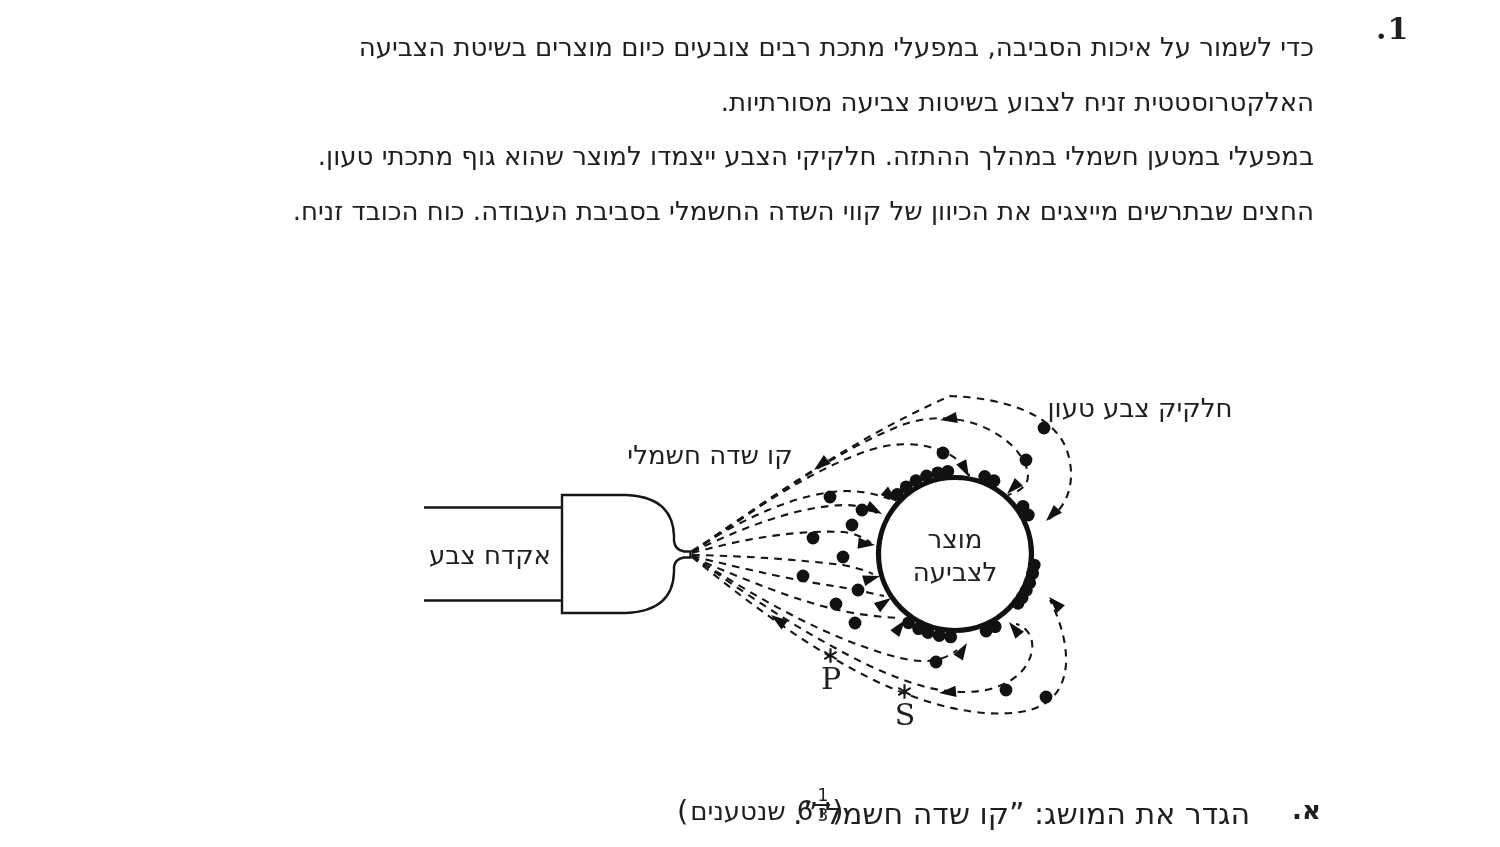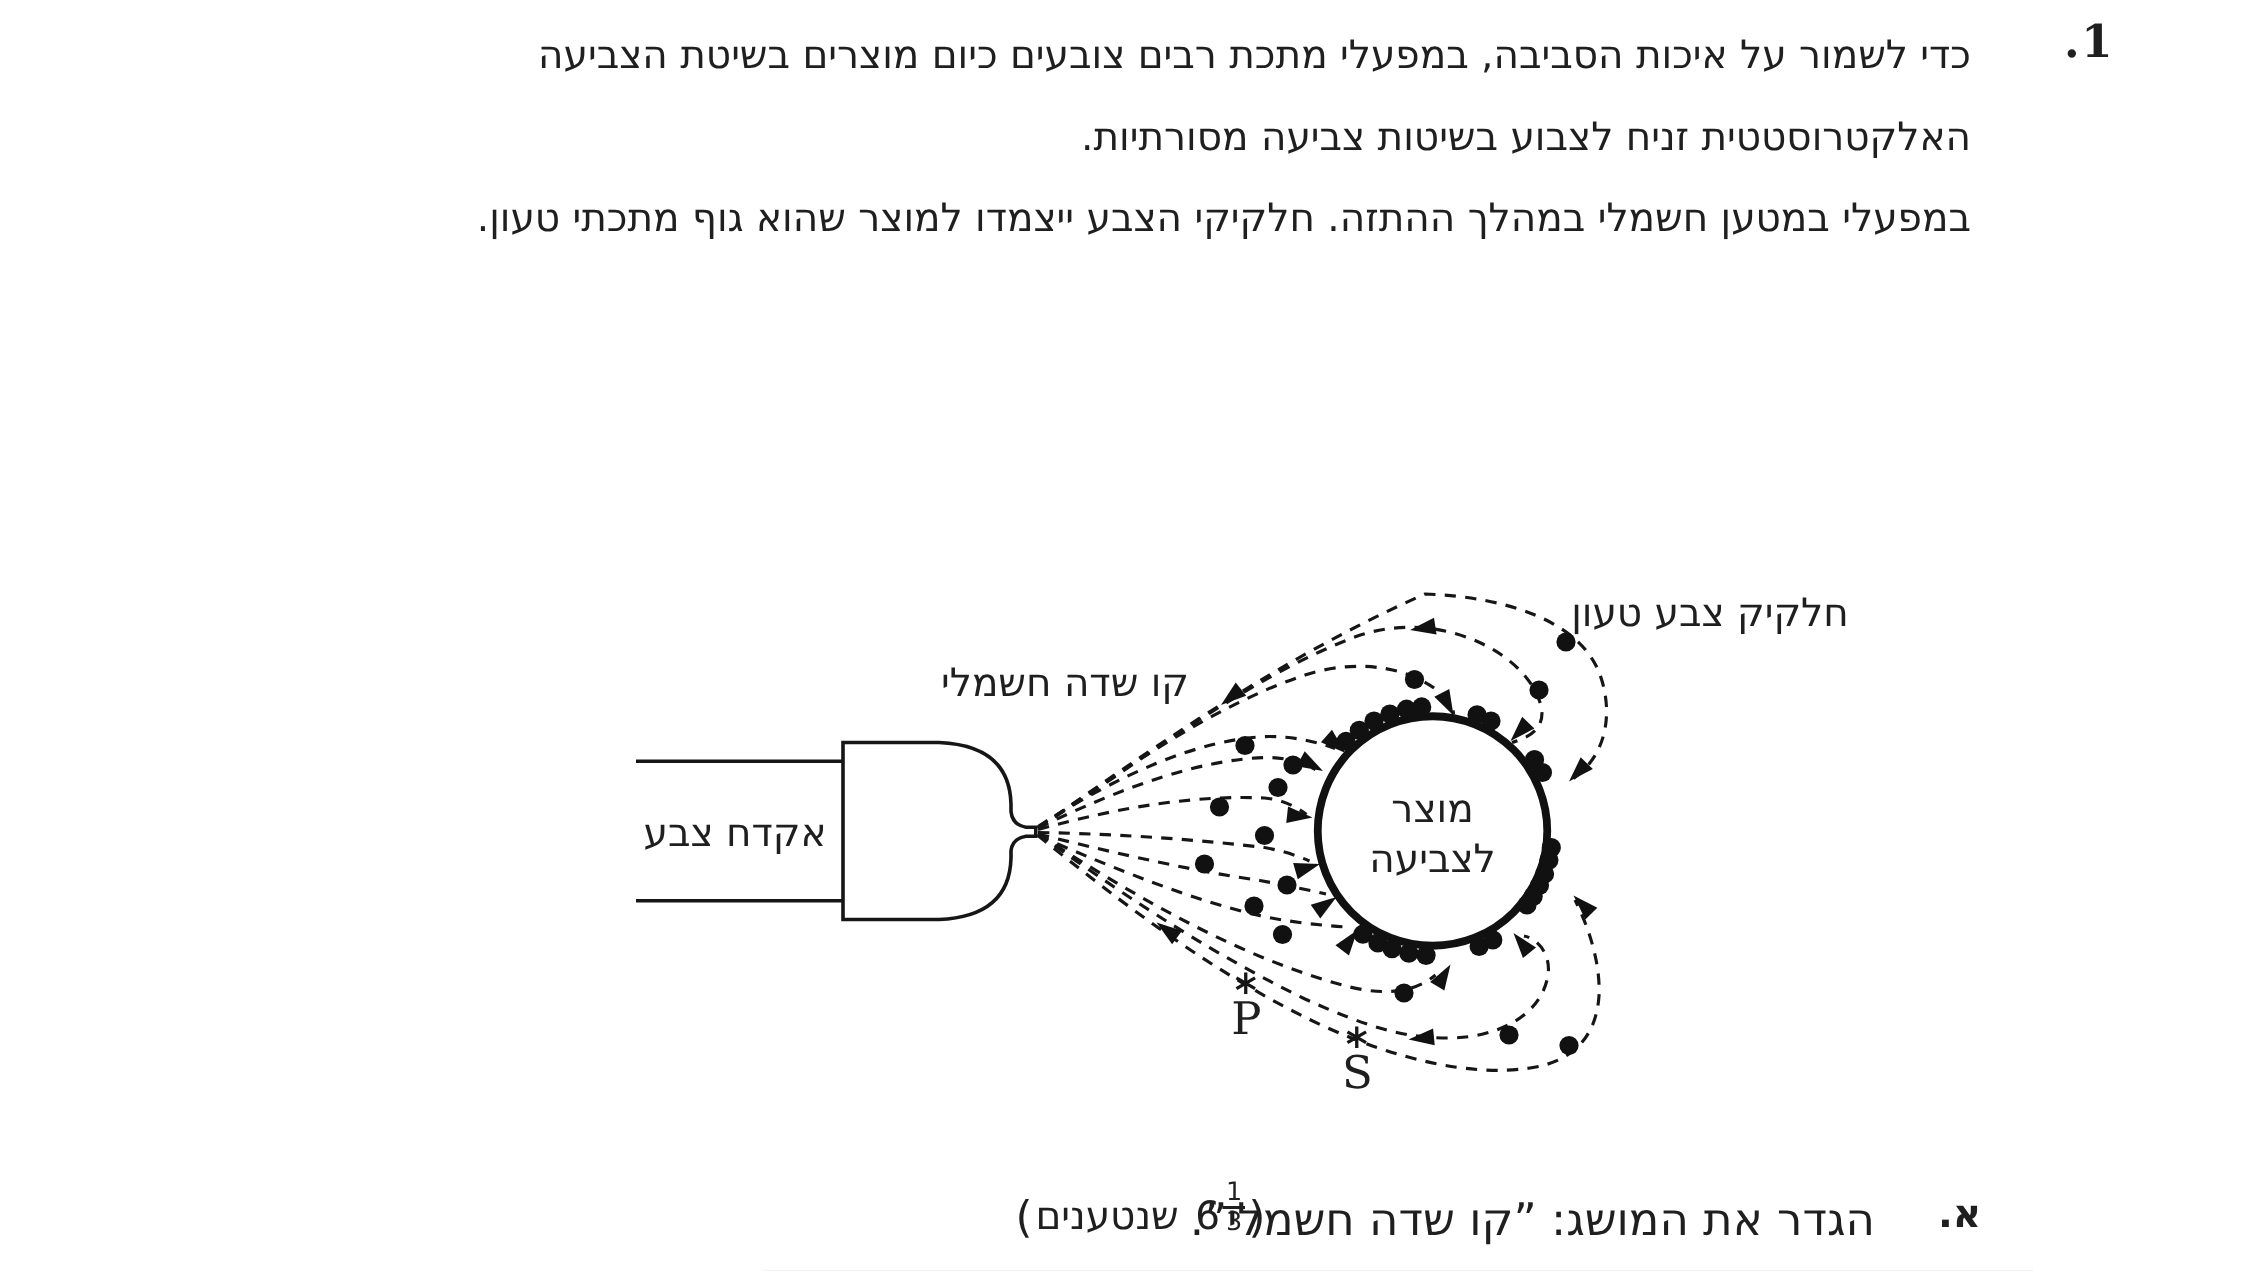--- a/index.html
+++ b/index.html
@@ -1,21 +1,21 @@
 <!DOCTYPE html>
 <html lang="he"><head>
 <meta charset="utf-8">
 <style>
   html,body{margin:0;padding:0;background:#e8e8e8;}
   #page{position:relative;width:1500px;height:847px;background:#ffffff;overflow:hidden;
         font-family:"DejaVu Sans",sans-serif;color:#1f1f1f;}
   .abs{position:absolute;}
   #question-number{left:1376px;top:11px;font-family:"DejaVu Serif",serif;font-weight:700;
         font-size:30px;direction:rtl;letter-spacing:1px;}
-  #paragraph{right:186px;top:10px;direction:rtl;text-align:right;font-size:26px;line-height:54.6px;
+  #paragraph{right:186px;top:20px;direction:rtl;text-align:right;font-size:26px;line-height:54.6px;
         white-space:nowrap;}
   #subq-marker{left:1292px;top:795px;font-size:26px;font-weight:700;direction:rtl;}
   #subq-text{right:250px;top:796px;direction:rtl;font-size:30px;white-space:nowrap;}
   #subq-points{left:677px;top:796px;font-size:26px;display:flex;direction:ltr;align-items:flex-start;}
   #subq-points .paren{font-size:29px;line-height:30px;}
   .frac{display:inline-flex;flex-direction:column;align-items:center;font-size:17px;
         line-height:16px;margin:0 2px;transform:translateY(-9px);}
   .frac .bar{width:15px;height:2px;background:#1f1f1f;margin:1px 0;}
   .gap6{width:11px;}
   .gap-word{width:2px;}
@@ -26,20 +26,21 @@
 <body>
 
 <div id="page">
 
   <div class="abs" id="question-number">1.</div>
 
   <div class="abs" id="paragraph">
     <div>כדי לשמור על איכות הסביבה, במפעלי מתכת רבים צובעים כיום מוצרים בשיטת הצביעה</div>
     <div>האלקטרוסטטית זניח לצבוע בשיטות צביעה מסורתיות.</div>
     <div>במפעלי במטען חשמלי במהלך ההתזה. חלקיקי הצבע ייצמדו למוצר שהוא גוף מתכתי טעון.</div>
+    <div>החצים שבתרשים מייצגים את הכיוון של קווי השדה החשמלי בסביבת העבודה. כוח הכובד זניח.</div>
   </div>
 
   <svg class="abs" style="left:0;top:0" width="1500" height="847" viewBox="0 0 1500 847">
 
     <g stroke="#161616" fill="#ffffff" stroke-width="2.4">
       <line x1="424" y1="507.5" x2="562" y2="507.5"></line>
       <line x1="424" y1="600.5" x2="562" y2="600.5"></line>
       <path d="M 562 495 L 626 495 Q 673 497 674 536 L 674 541 Q 675 550 684 551.5 L 690.5 551.5 L 690.5 557.5 L 684 557.5 Q 675 559 674 567 L 674 572 Q 673 611 626 613 L 562 613 Z"></path>
     </g>
 

